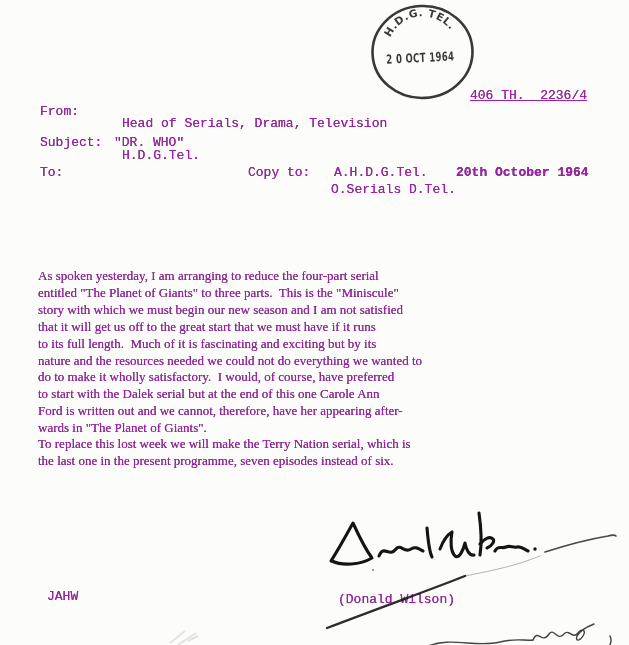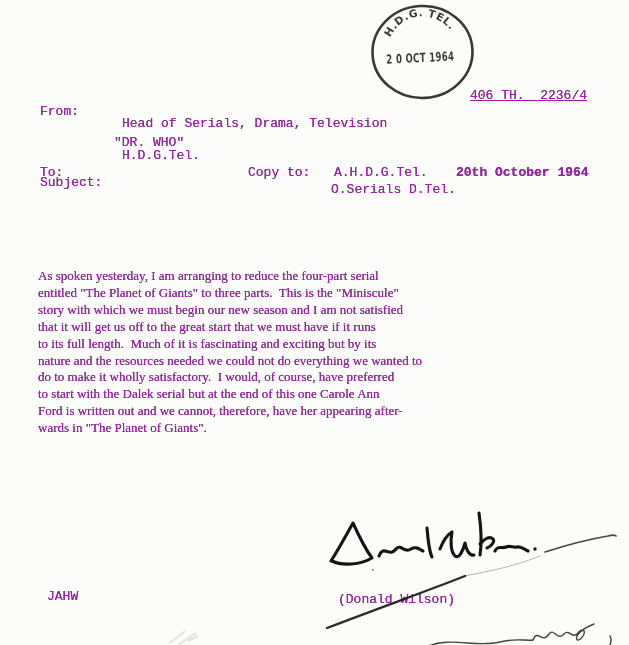--- a/index.html
+++ b/index.html
@@ -45,40 +45,42 @@
         <textPath href="#stamp-arc" startOffset="0">H.D.G. TEL.</textPath>
       </text>
       <text class="stamp-text" x="420" y="62" font-size="12.5" text-anchor="middle" letter-spacing="0.5" textLength="68" lengthAdjust="spacingAndGlyphs">2 0 OCT 1964</text>
     </g>
   </svg>
 
   <span class="tw" style="left:40px;top:104px;">From:</span>
   <span class="tw" style="left:122px;top:104px;margin-top:12px;">Head of Serials, Drama, Television</span>
   <span class="tw" style="left:470px;top:88px;text-decoration:underline;">406 TH.  2236/4</span>
 
-  <span class="tw" style="left:40px;top:135px;margin-top:40px;">Subject:</span>
+  <span class="tw" style="left:40px;top:135px;">Subject:</span>
   <span class="tw" style="left:114px;top:135px;">"DR. WHO"</span>
 
   <span class="tw" style="left:40px;top:165px;">To:</span>
   <span class="tw" style="left:122px;top:148px;">H.D.G.Tel.</span>
   <span class="tw" style="left:248px;top:165px;font-family:Liberation Mono, monospace;">Copy to:</span>
   <span class="tw" style="left:334px;top:165px;">A.H.D.G.Tel.</span>
   <span class="tw" style="left:331px;top:182px;">O.Serials D.Tel.</span>
   <span class="tw" style="left:456px;top:165px;font-weight:bold;">20th October 1964</span>
 
   <pre class="tw para" style="left:38px;top:268px;">As spoken yesterday, I am arranging to reduce the four-part serial
 entitled "The Planet of Giants" to three parts.  This is the "Miniscule"
 story with which we must begin our new season and I am not satisfied
 that it will get us off to the great start that we must have if it runs
 to its full length.  Much of it is fascinating and exciting but by its
 nature and the resources needed we could not do everything we wanted to
 do to make it wholly satisfactory.  I would, of course, have preferred
 to start with the Dalek serial but at the end of this one Carole Ann
 Ford is written out and we cannot, therefore, have her appearing after-
 wards in "The Planet of Giants".</pre>
+  <pre class="tw para" style="left:38px;top:436px;">To replace this lost week we will make the Terry Nation serial, which is
+the last one in the present programme, seven episodes instead of six.</pre>
 
   <span class="tw" style="left:47px;top:589px;">JAHW</span>
   <span class="tw" style="left:338px;top:592px;">(Donald Wilson)</span>
 
   <svg class="overlay-svg" width="629" height="645" viewBox="0 0 629 645">
 
     <g fill="none" stroke="#161412" stroke-width="3.1" stroke-linecap="round" stroke-linejoin="round" aria-label="Donald Wilson.">
       <path d="M331,561 C340,547 348,532 353,523 C358,534 366,550 372,558 C360,565 342,566 332,561"></path>
       <path d="M379,556 C384,544 389,558 396,549 C401,543 404,554 411,549 C416,546 419,549 423,551"></path>
       <path d="M427,528 C428,540 429,551 432,557"></path>

